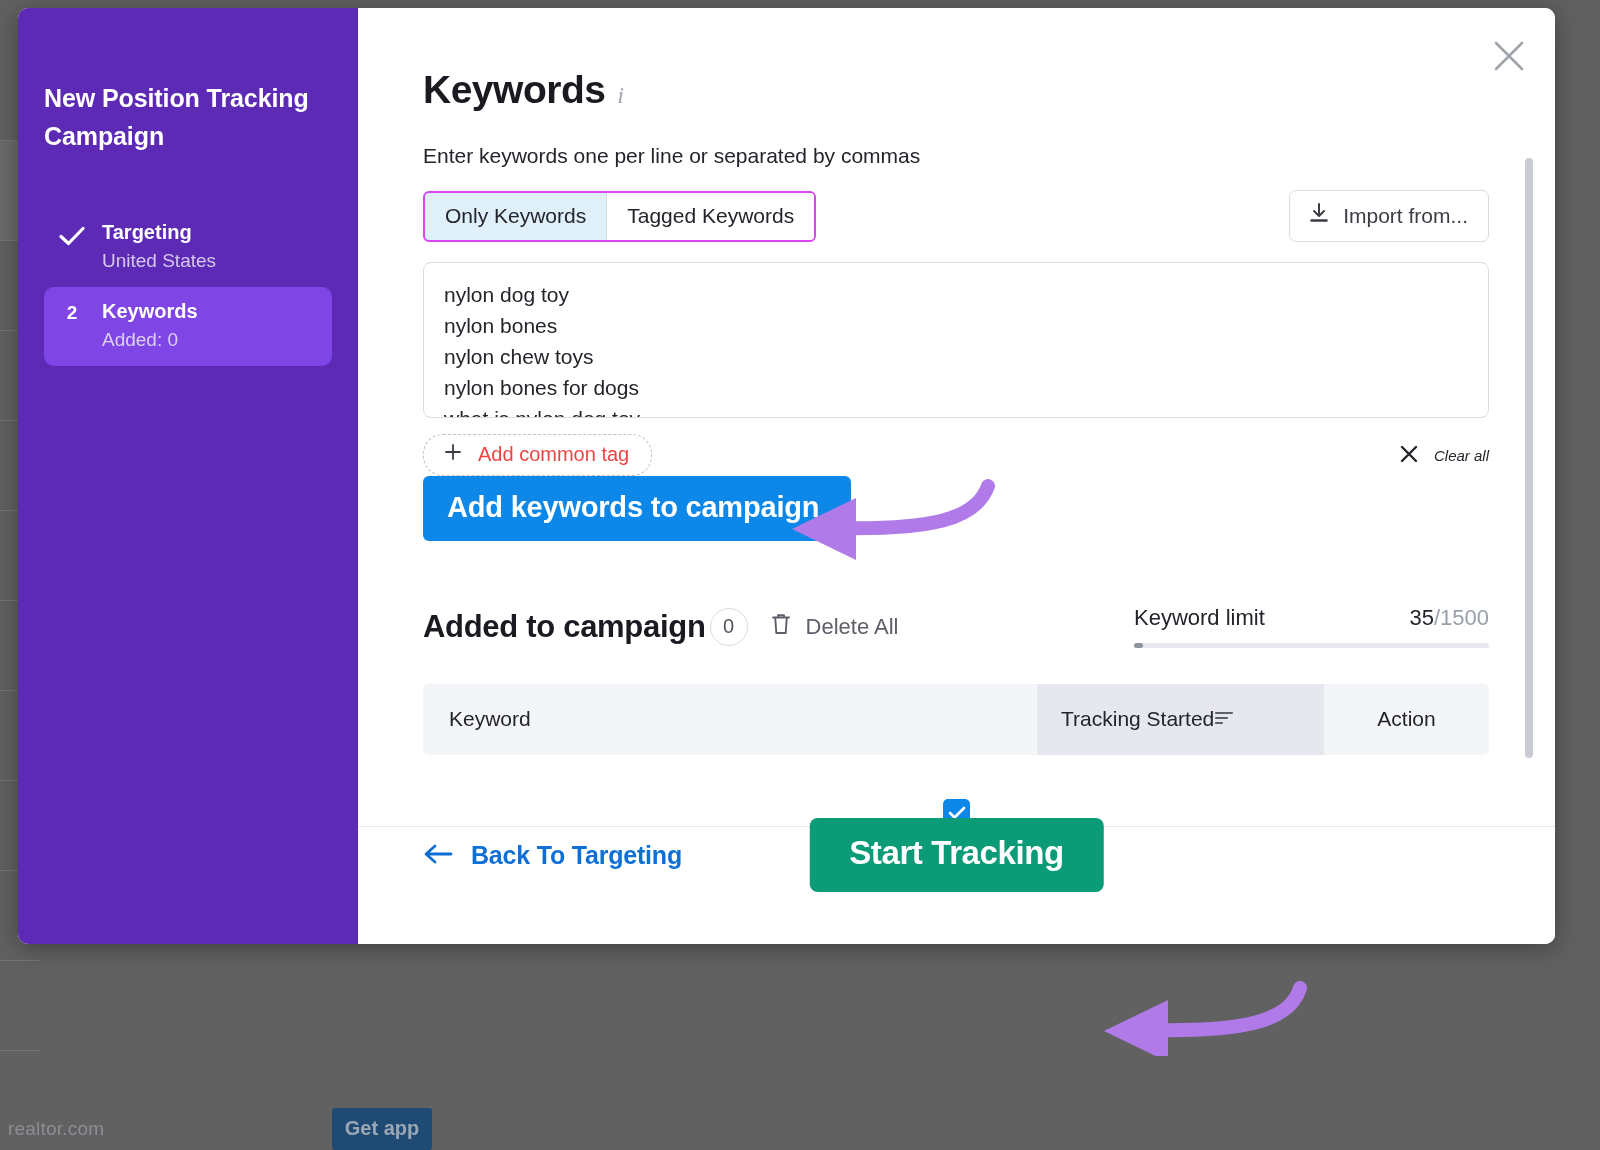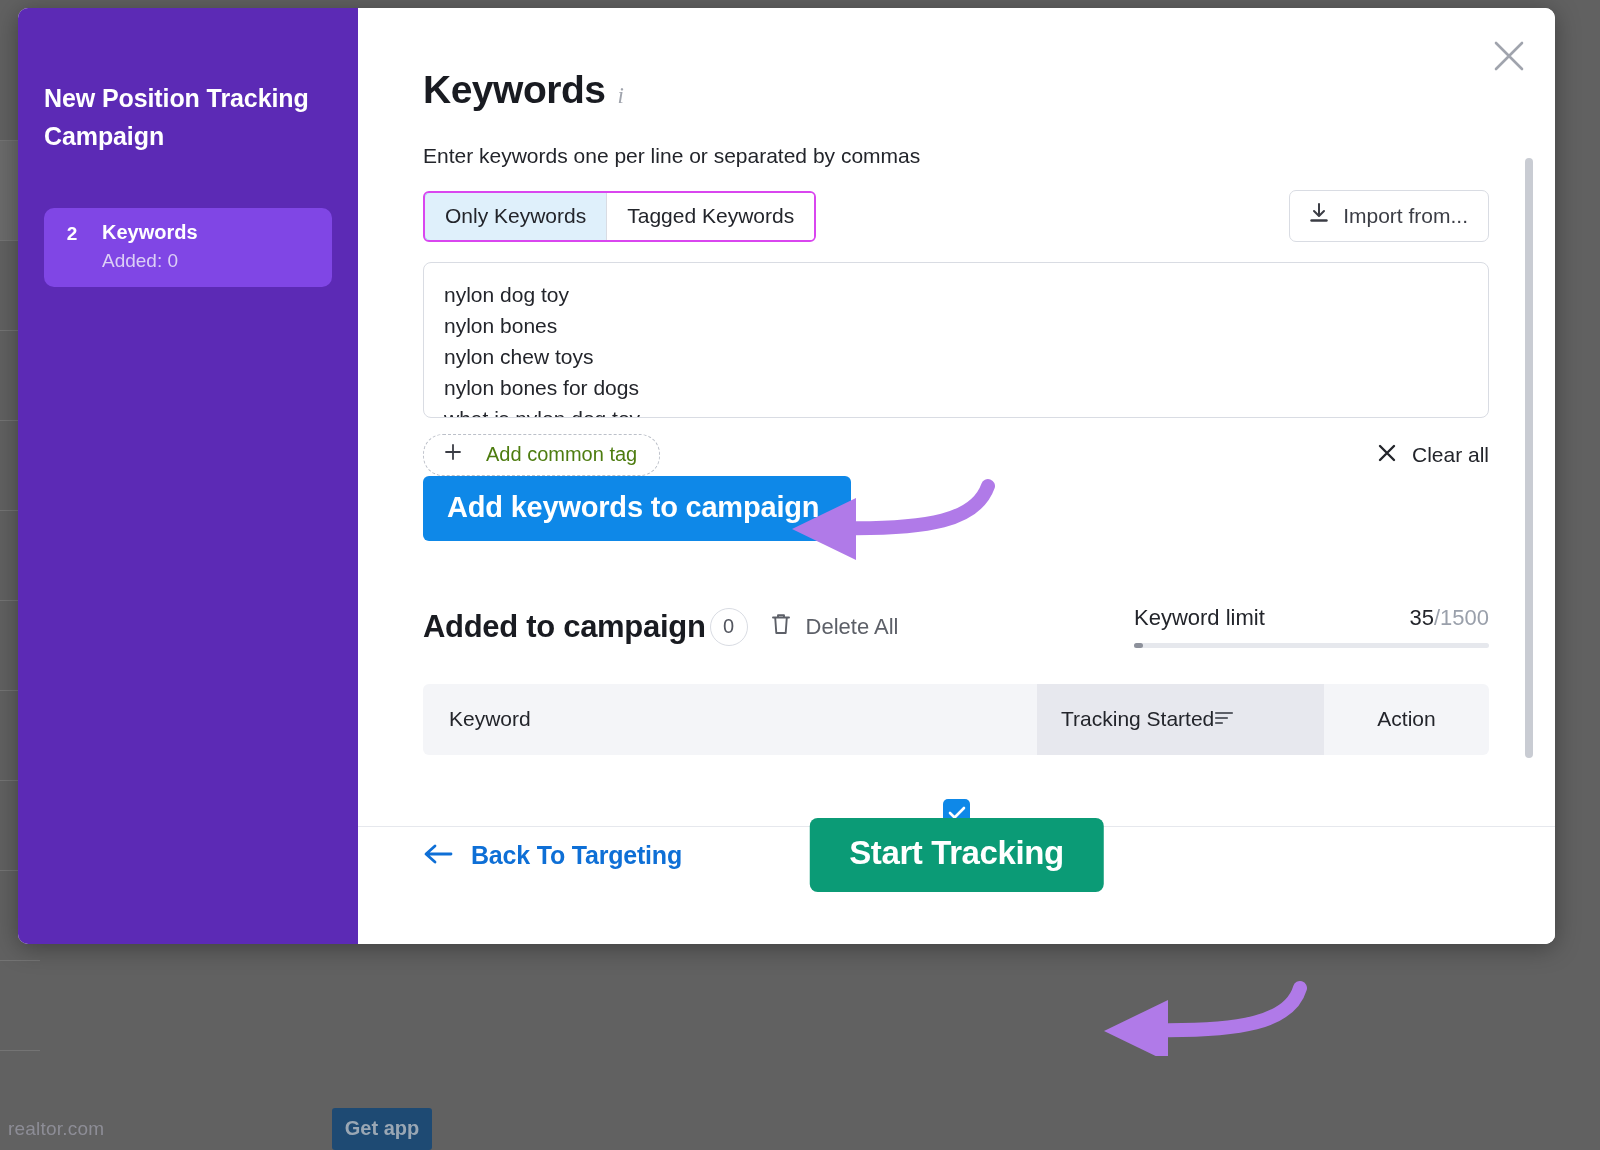--- a/index.html
+++ b/index.html
@@ -126,28 +126,28 @@
     padding: 16px 20px 0 20px; overflow: hidden; background: #fff;
     cursor: text;
   }
   .kw-line { font-size: 21px; color: #23252b; line-height: 31px; }
 
   .tagrow {
     margin-top: 16px; display: flex; align-items: center;
     justify-content: space-between;
   }
   .add-tag {
-    display: inline-flex; align-items: center; gap: 24px;
+    display: inline-flex; align-items: center; gap: 16px;
     border: 1px dashed #bcc0c9; border-radius: 20px;
-    padding: 8px 22px 9px 20px; font-size: 20px; color: #4d7c0f;
+    padding: 8px 22px 9px 20px; font-size: 20px; color: #ef4444;
     background: #fff; cursor: pointer;
   }
   .clear-all {
     display: inline-flex; align-items: center; gap: 14px;
-    font-size: 21px; color: #23252b; cursor: pointer;
+    font-size: 15px; color: #23252b; cursor: pointer; font-style: italic;
   }
 
   .primary-btn {
     display: inline-block;
     background: #0e88e8; color: #fff; border: none; border-radius: 6px;
     font-size: 29px; font-weight: 700; letter-spacing: -.2px;
     padding: 15px 32px 17px 24px; cursor: pointer;
     font-family: "Liberation Sans", sans-serif;
   }
 
@@ -260,20 +260,31 @@
   </div>
 </div>
 
 <div id="modal">
 
   <aside id="sidebar">
     <div class="side-title">New Position Tracking Campaign</div>
 
     <div class="steps">
 
+      <div class="step">
+        <div class="step-marker">
+          <svg width="26" height="20" viewBox="0 0 26 20" aria-hidden="true">
+            <path d="M2 10.5 L9.5 17.5 L24 2.5" fill="none" stroke="#ffffff" stroke-width="3.2" stroke-linecap="round" stroke-linejoin="round"></path>
+          </svg>
+        </div>
+        <div class="step-body">
+          <div class="step-name">Targeting</div>
+          <div class="step-sub">United States</div>
+        </div>
+      </div>
 
       <div class="step active">
         <div class="step-marker">2</div>
         <div class="step-body">
           <div class="step-name">Keywords</div>
           <div class="step-sub">Added: 0</div>
         </div>
       </div>
 
     </div>

